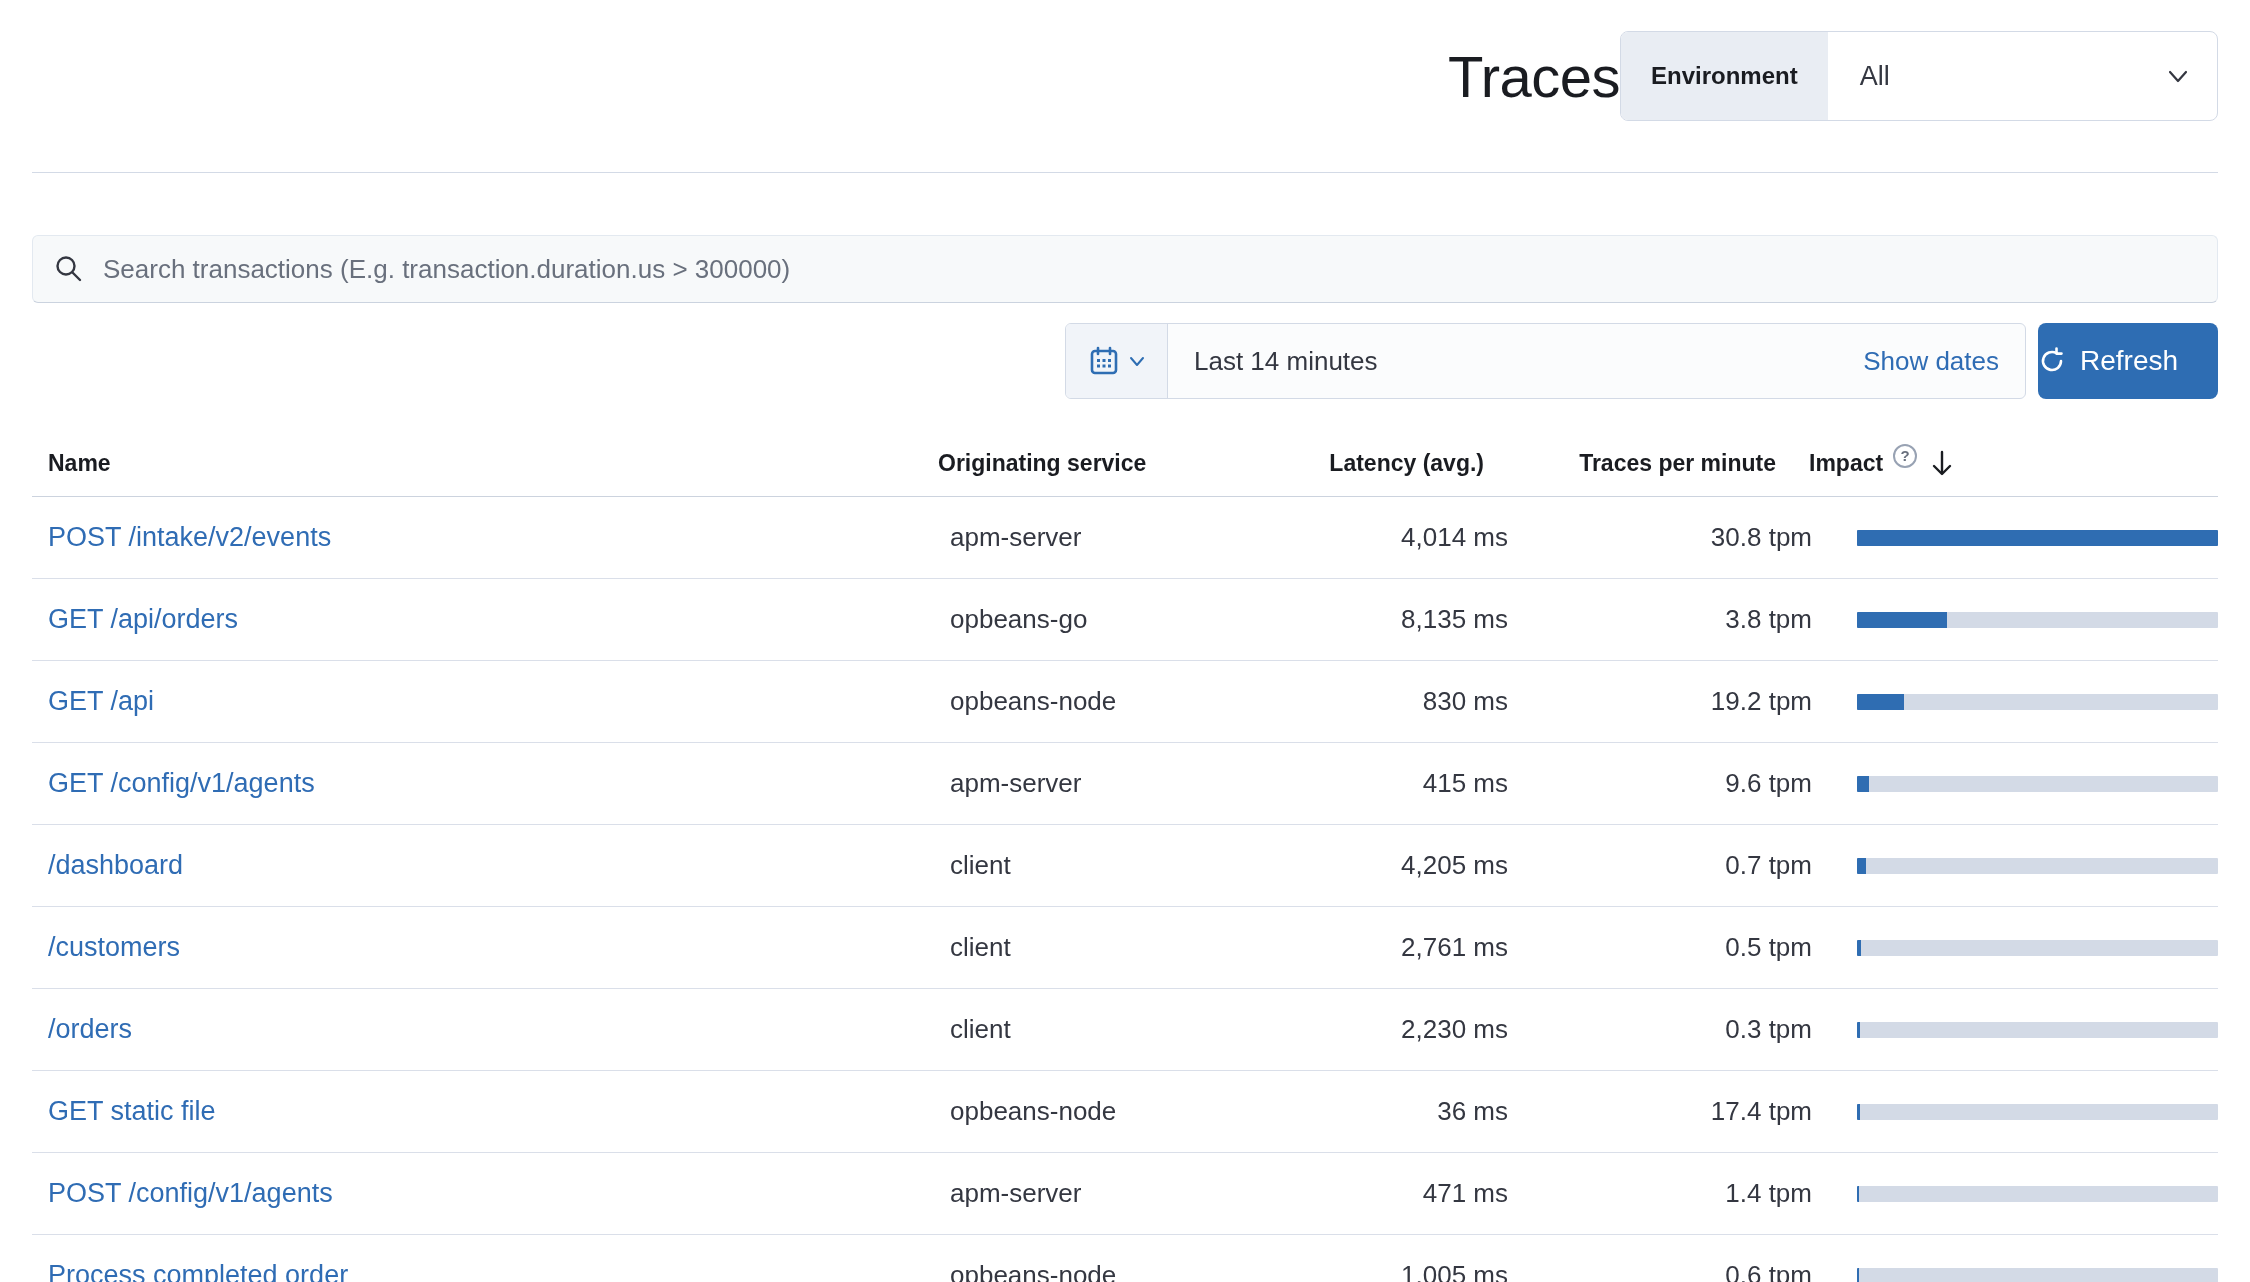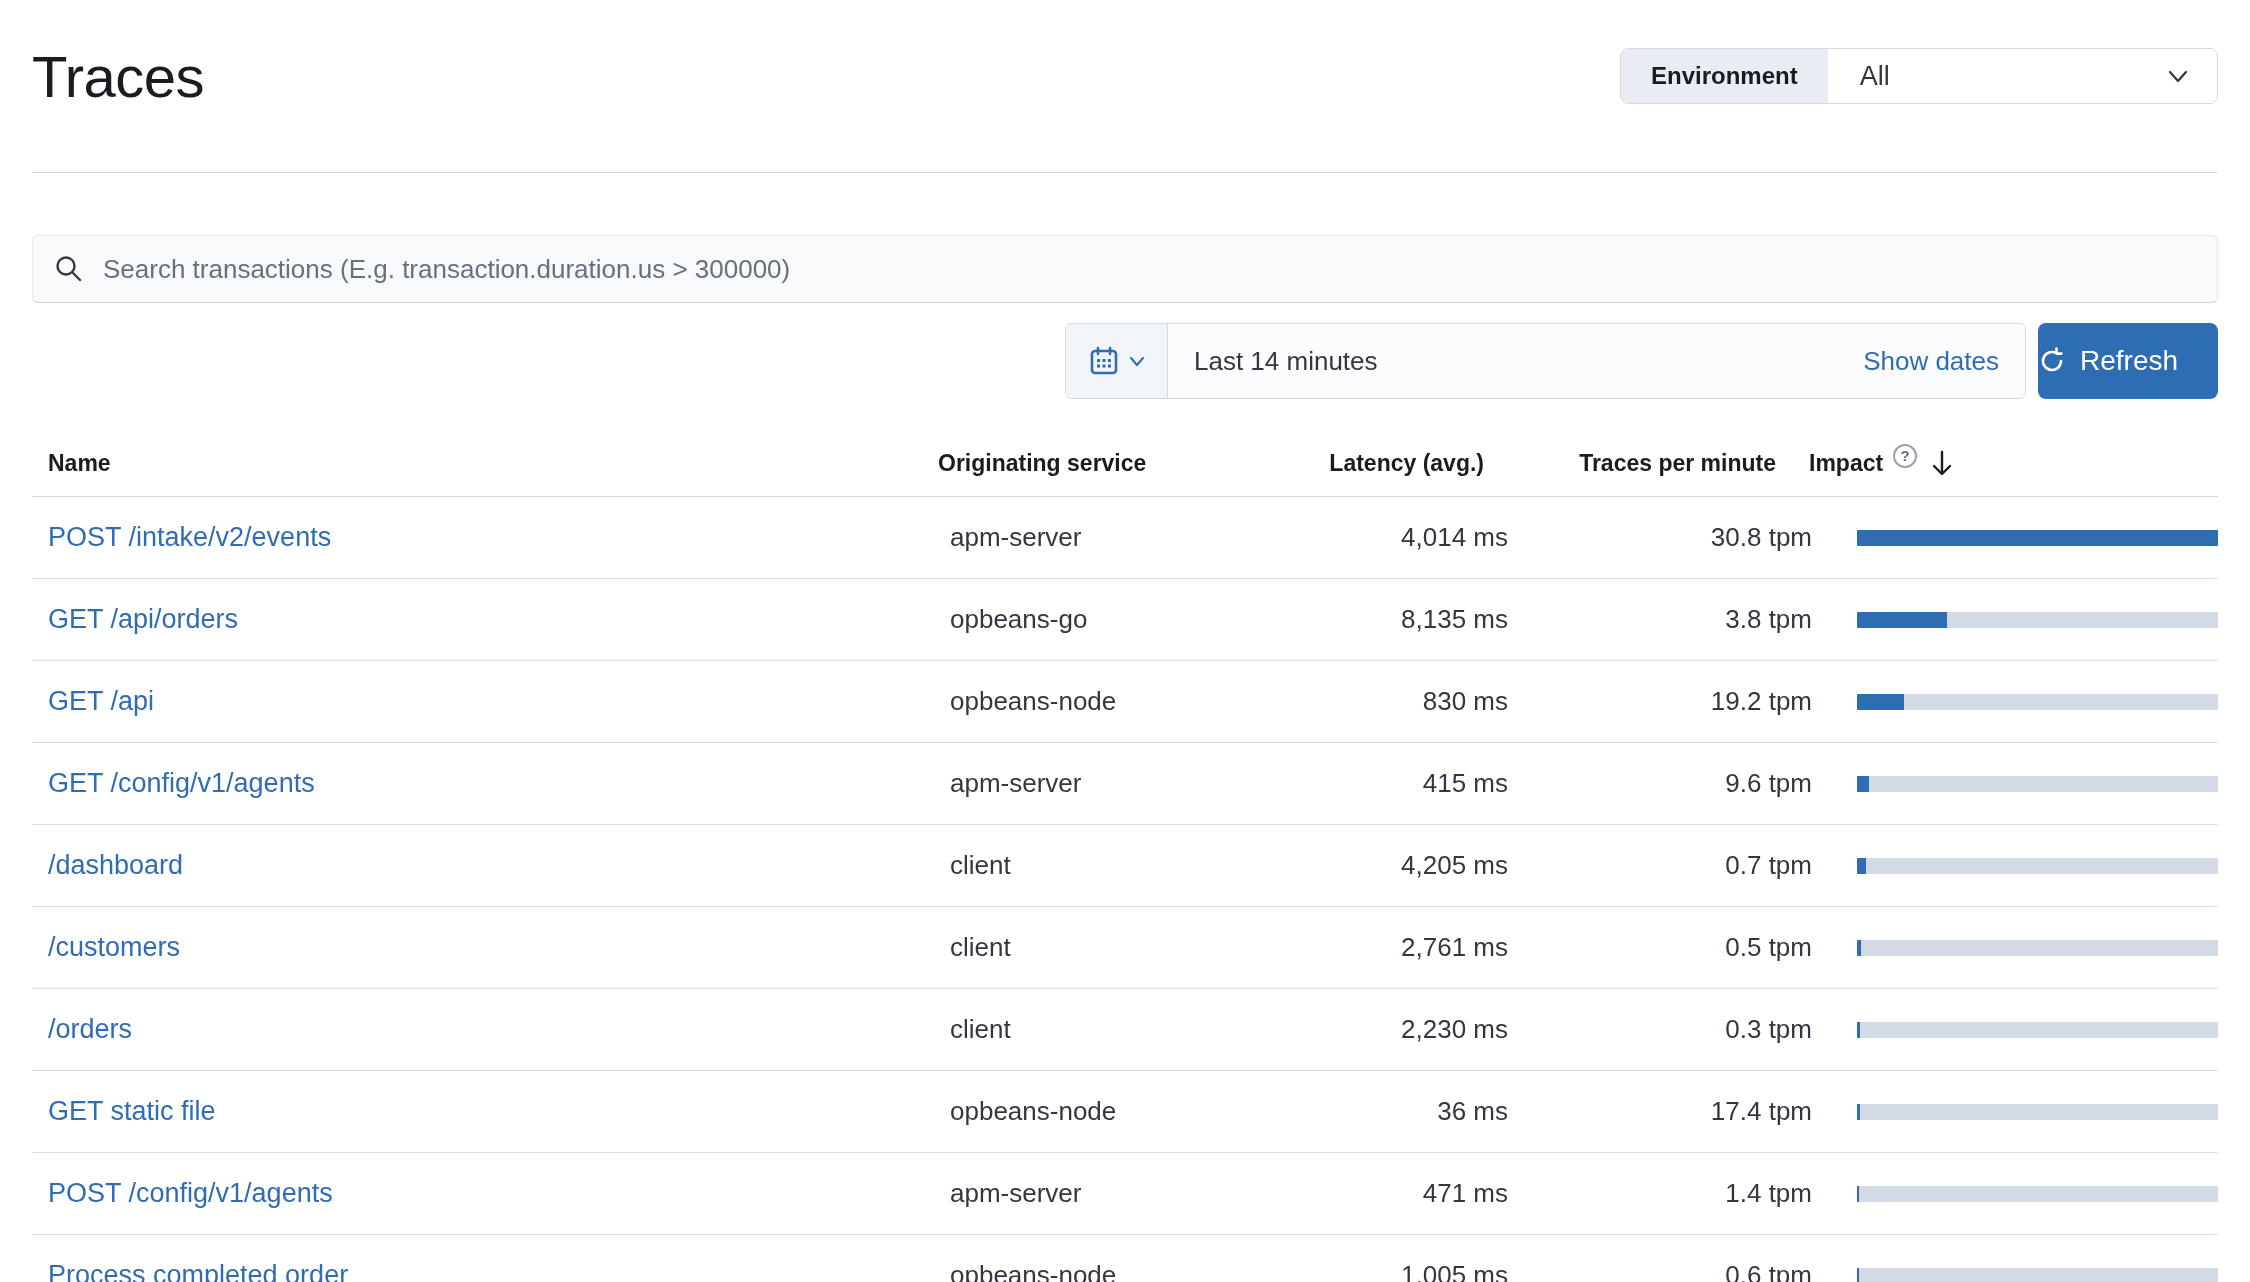--- a/index.html
+++ b/index.html
@@ -6,23 +6,23 @@
   html,body { background:#fff; }
   body {
     width:2250px; height:1282px; overflow:hidden;
     font-family:"Liberation Sans", sans-serif;
     color:#343741;
     --accent-blue:#2e6db3; --link-blue:#2f6cb4; --bar-fill:#2f6db2; --bar-track:#d3dae6;
   }
   .page { width:2250px; height:1282px; padding:0 32px; overflow:hidden; }
 
   
-  .topbar { margin-top:36px; display:flex; justify-content:space-between; align-items:center; height:80px; }
+  .topbar { margin-top:36px; display:flex; justify-content:flex-end; align-items:center; height:80px; }
   .page-title { font-size:58px; font-weight:400; color:#1a1c21; letter-spacing:-0.5px; }
-  .env-control { display:flex; align-items:stretch; height:56px; width:598px;
+  .env-control { display:flex; align-items:stretch; height:90px; width:598px;
     border:1px solid #d3dae6; border-radius:8px; overflow:hidden; background:#fff; }
   .env-label { background:#e9edf3; display:flex; align-items:center; padding:0 30px;
     font-size:24px; font-weight:700; color:#1a1c21; white-space:nowrap; }
   .env-value-wrap { flex:1; display:flex; align-items:center; justify-content:space-between;
     padding:0 26px 0 32px; cursor:pointer; }
   .env-value { font-size:27px; color:#343741; }
 
   .rule { border:none; border-top:1px solid #d3dae6; margin-top:56px; }
 
   

